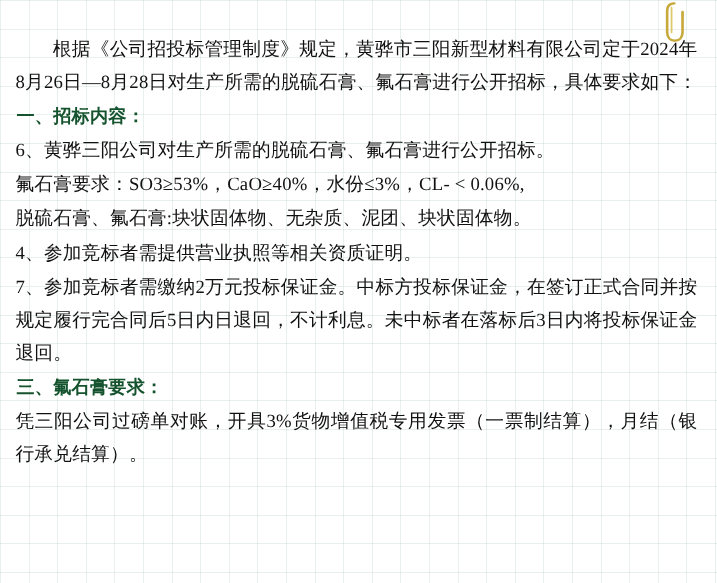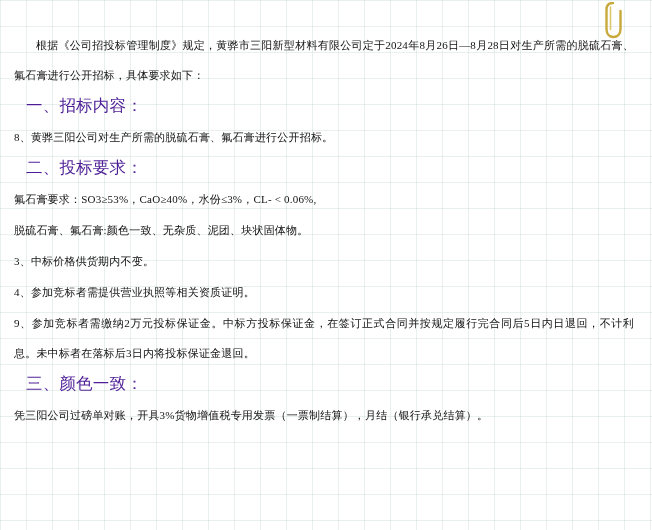--- a/index.html
+++ b/index.html
@@ -34,36 +34,36 @@
   }
   .content {
     position: relative;
     z-index: 2;
     padding: 30px 18px 8px 14px;
     box-sizing: border-box;
   }
   p.para {
     margin: 0 0 1px 0;
     font-family: "Liberation Serif", serif;
-    font-size: 11px;
+    font-size: 17px;
     line-height: 30px;
     color: #111111;
     letter-spacing: 0.2px;
     text-align: justify;
   }
   p.indent {
     text-indent: 2em;
   }
   p.heading {
-    font-weight: normal;
-    margin: 0 0 1px 12px;
+    font-weight: bold;
+    margin: 0 0 1px 1px;
     font-family: "Liberation Serif", serif;
     font-size: 16.5px;
     line-height: 30px;
-    color: #4c1d95;
+    color: #14532d;
     letter-spacing: 0.2px;
   }
   .clip-wrap {
     position: absolute;
     right: 26px;
     top: 2px;
     width: 26px;
     height: 40px;
     z-index: 3;
   }
@@ -77,23 +77,21 @@
   <div class="clip-wrap">
     <svg width="26" height="40" viewBox="0 0 26 40" xmlns="http://www.w3.org/2000/svg">
       <path d="M13 1 C9 1 6.5 3.5 6.5 7.5 L6.5 27 C6.5 32 9.5 35 13.5 35 C17.5 35 20.5 32 20.5 27 L20.5 9" fill="none" stroke="#c8a93b" stroke-width="2.4" stroke-linecap="round"></path>
       <path d="M10.5 5 L10.5 27.5" fill="none" stroke="#d8be55" stroke-width="1.6" stroke-linecap="round" opacity="0.85"></path>
     </svg>
   </div>
 
   <div class="content">
     <p class="para indent">根据《公司招投标管理制度》规定，黄骅市三阳新型材料有限公司定于2024年8月26日—8月28日对生产所需的脱硫石膏、氟石膏进行公开招标，具体要求如下：</p>
     <p class="heading">一、招标内容：</p>
-    <p class="para">8、黄骅三阳公司对生产所需的脱硫石膏、氟石膏进行公开招标。</p>
-    <p class="heading">二、投标要求：</p>
+    <p class="para">6、黄骅三阳公司对生产所需的脱硫石膏、氟石膏进行公开招标。</p>
     <p class="para">氟石膏要求：SO3≥53%，CaO≥40%，水份≤3%，CL- &lt; 0.06%,</p>
-    <p class="para">脱硫石膏、氟石膏:颜色一致、无杂质、泥团、块状固体物。</p>
-    <p class="para">3、中标价格供货期内不变。</p>
+    <p class="para">脱硫石膏、氟石膏:块状固体物、无杂质、泥团、块状固体物。</p>
     <p class="para">4、参加竞标者需提供营业执照等相关资质证明。</p>
-    <p class="para">9、参加竞标者需缴纳2万元投标保证金。中标方投标保证金，在签订正式合同并按规定履行完合同后5日内日退回，不计利息。未中标者在落标后3日内将投标保证金退回。</p>
-    <p class="heading">三、颜色一致：</p>
+    <p class="para">7、参加竞标者需缴纳2万元投标保证金。中标方投标保证金，在签订正式合同并按规定履行完合同后5日内日退回，不计利息。未中标者在落标后3日内将投标保证金退回。</p>
+    <p class="heading">三、氟石膏要求：</p>
     <p class="para">凭三阳公司过磅单对账，开具3%货物增值税专用发票（一票制结算），月结（银行承兑结算）。</p>
   </div>
 </div>
 
 </body></html>

